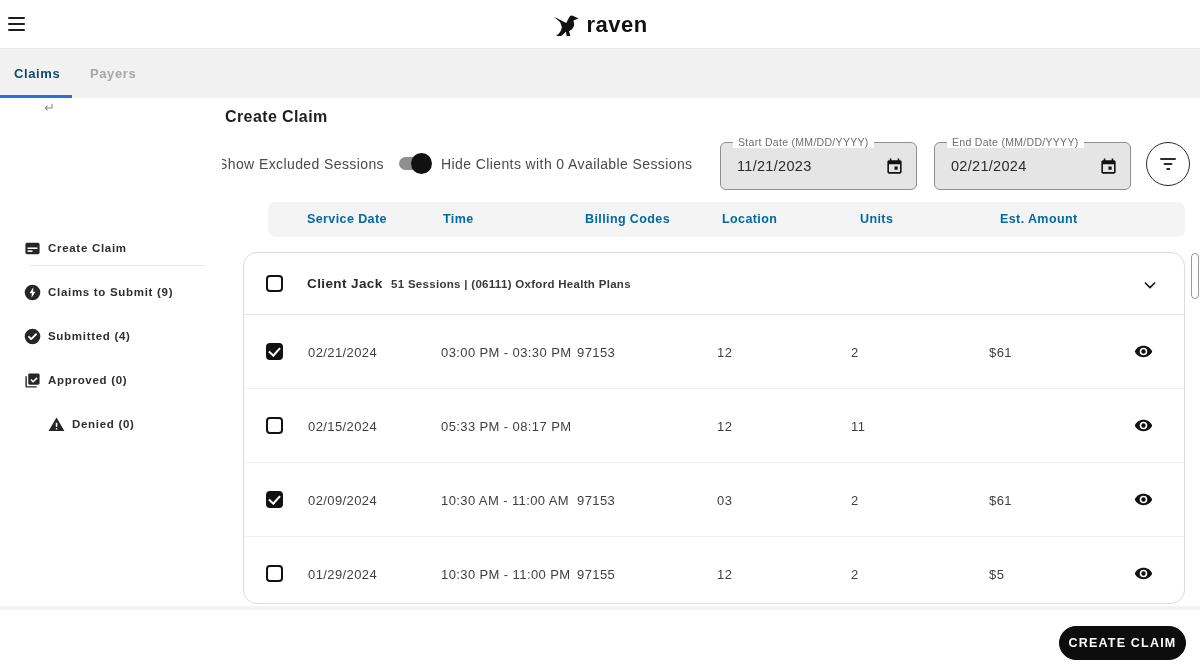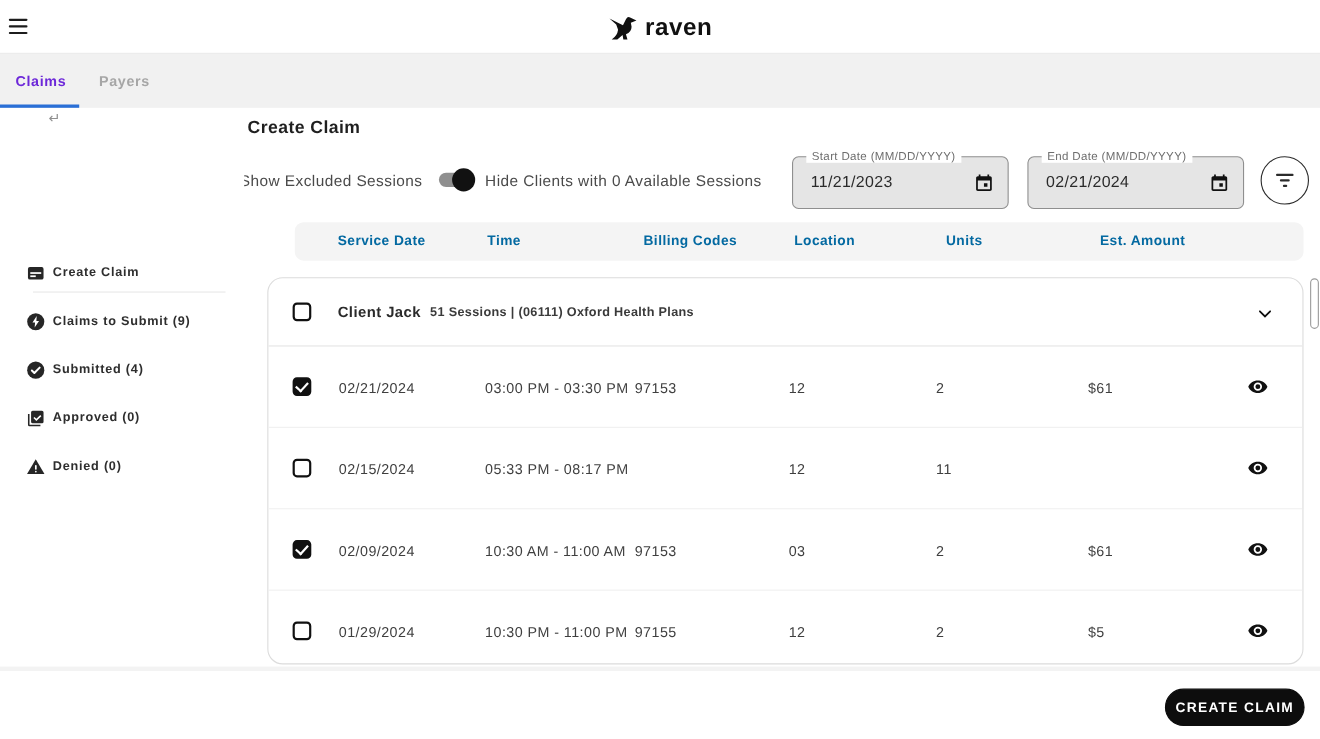--- a/index.html
+++ b/index.html
@@ -11,21 +11,21 @@
   
   .topbar { left:0; top:0; width:1200px; height:49px; background:#fff; border-bottom:1px solid #e9e9e9; z-index:6; }
   .hamburger { left:8px; top:15px; width:20px; height:18px; display:flex; flex-direction:column; justify-content:space-between; padding:2px 0; cursor:pointer; }
   .hamburger span { display:block; width:17px; height:2.4px; background:#1c1c1c; border-radius:1px; }
   .logo { left:0; top:0; width:1200px; height:49px; display:flex; align-items:center; justify-content:center; gap:4px; pointer-events:none; }
   .logo-text { font-size:22px; font-weight:700; color:#111; letter-spacing:0.5px; }
 
   
   .tabbar { left:0; top:49px; width:1200px; height:49px; background:#f1f1f1; z-index:6; }
   .tab { top:0; height:49px; display:flex; align-items:center; font-size:13px; font-weight:700; letter-spacing:.6px; cursor:pointer; }
-  .tab.active { color:#6d28d9; }
+  .tab.active { color:#0c4a6e; }
   .tab.inactive { color:#a6a6a6; }
   .tab-underline { left:0; top:95px; width:72px; height:3px; background:#2a6fd6; z-index:7; }
 
   
   .sidebar { left:0; top:98px; width:222px; height:574px; background:#fff; z-index:5; }
   .return-glyph { left:44px; top:2px; font-size:13px; color:#8f8f8f; }
   .side-item { left:0; width:222px; height:20px; display:flex; align-items:center; cursor:pointer; }
   .side-item .ic { position:absolute; left:24px; width:17px; height:17px; }
   .side-item .lbl { position:absolute; left:48px; font-size:11.5px; font-weight:600; letter-spacing:.7px; color:#2e2e2e; white-space:nowrap; }
   .side-div { left:30px; top:68px; width:175px; height:1px; background:#e8e8e8; }
@@ -246,21 +246,21 @@
     </div>
 
     <div class="abs side-item" style="top:272px;">
       <svg class="ic" viewBox="0 0 24 24">
         <path fill="#262626" d="M20 2H8a2 2 0 00-2 2v12a2 2 0 002 2h12a2 2 0 002-2V4a2 2 0 00-2-2zm-7.2 13.2L9 11.4l1.4-1.4 2.4 2.4 5-5L19.2 9l-6.4 6.2z"></path>
         <path fill="#262626" d="M4 6H2v14a2 2 0 002 2h14v-2H4V6z"></path>
       </svg>
       <span class="lbl">Approved (0)</span>
     </div>
 
-    <div class="abs side-item" style="top:316px;">
+    <div class="abs side-item" style="top:316px;margin-left:24px;">
       <svg class="ic" viewBox="0 0 24 24">
         <path fill="#262626" d="M12 2L0.8 21.2h22.4L12 2z"></path>
         <rect x="11" y="9.5" width="2.2" height="6" rx="1" fill="#fff"></rect>
         <rect x="11" y="17" width="2.2" height="2.2" rx="1" fill="#fff"></rect>
       </svg>
       <span class="lbl">Denied (0)</span>
     </div>
   </div>
 
   <div class="abs scroll-thumb"></div>

